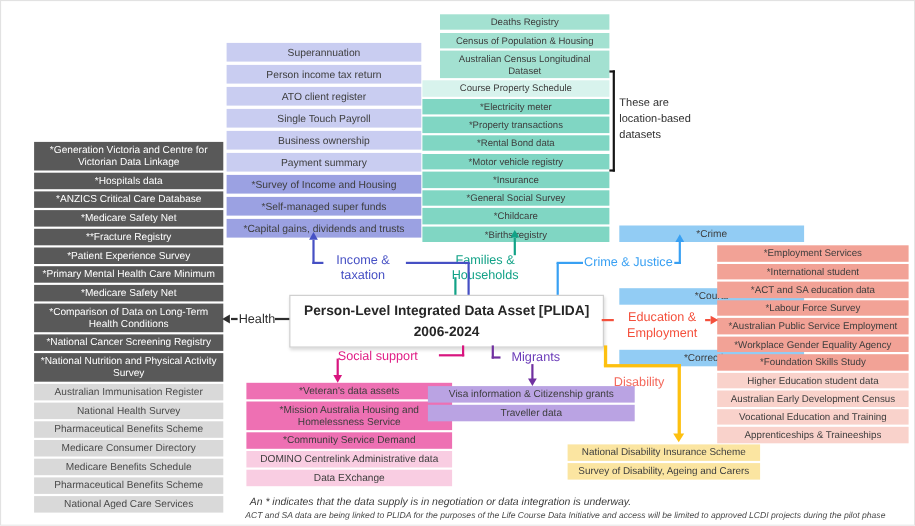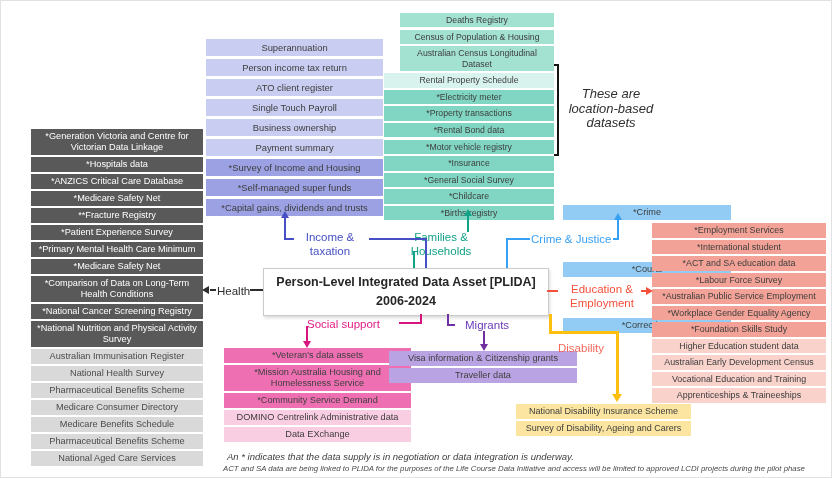--- a/index.html
+++ b/index.html
@@ -50,22 +50,22 @@
   .ln{position:absolute;}
   .arr{position:absolute;width:0;height:0;}
   .arr-up{border-left:4px solid transparent;border-right:4px solid transparent;border-bottom:7px solid;}
   .arr-down{border-left:4px solid transparent;border-right:4px solid transparent;border-top:7px solid;}
   .arr-left{border-top:4px solid transparent;border-bottom:4px solid transparent;border-right:7px solid;}
   .arr-right{border-top:4px solid transparent;border-bottom:4px solid transparent;border-left:7px solid;}
   .arr-down-lg{border-left:5.5px solid transparent;border-right:5.5px solid transparent;border-top:8px solid;}
 
   .bracket{position:absolute;left:553px;top:63px;width:5px;height:92px;
       border-top:2px solid #141414;border-right:2px solid #141414;border-bottom:2px solid #141414;box-sizing:border-box;}
-  .note{position:absolute;left:562px;top:86px;width:96px;font-style:italic;font-size:13px;line-height:14.5px;
-      color:#2f2f2f;white-space:pre-line;text-align:center;}
+  .note{position:absolute;left:562px;top:86px;width:96px;font-size:10px;line-height:14.5px;
+      color:#2f2f2f;white-space:pre-line;text-align:left;}
   .footnote{position:absolute;font-style:italic;color:#3d3d3d;white-space:nowrap;}
 </style>
 </head>
 <body>
 
 <div class="canvas">
 
   <div class="col g-health" style="left:30px;top:128px;width:172px;">
       <div class="box dark">*Generation Victoria and Centre for Victorian Data Linkage</div>
       <div class="box dark">*Hospitals data</div>
@@ -94,21 +94,21 @@
       <div class="box light">Business ownership</div>
       <div class="box light">Payment summary</div>
       <div class="box dark">*Survey of Income and Housing</div>
       <div class="box dark">*Self-managed super funds</div>
       <div class="box dark">*Capital gains, dividends and trusts</div>
     </div>
   <div class="col g-families" style="left:383px;top:12px;width:170px;">
       <div class="box med">Deaths Registry</div>
       <div class="box med">Census of Population &amp; Housing</div>
       <div class="box med">Australian Census Longitudinal Dataset</div>
-      <div class="box lightest">Rental Property Schedule</div>
+      <div class="box lightest">Course Property Schedule</div>
       <div class="box dark">*Electricity meter</div>
       <div class="box dark">*Property transactions</div>
       <div class="box dark">*Rental Bond data</div>
       <div class="box dark">*Motor vehicle registry</div>
       <div class="box dark">*Insurance</div>
       <div class="box dark">*General Social Survey</div>
       <div class="box dark">*Childcare</div>
       <div class="box dark">*Births registry</div>
     </div>
   <div class="col g-crime" style="left:562px;top:164px;width:168px;">

